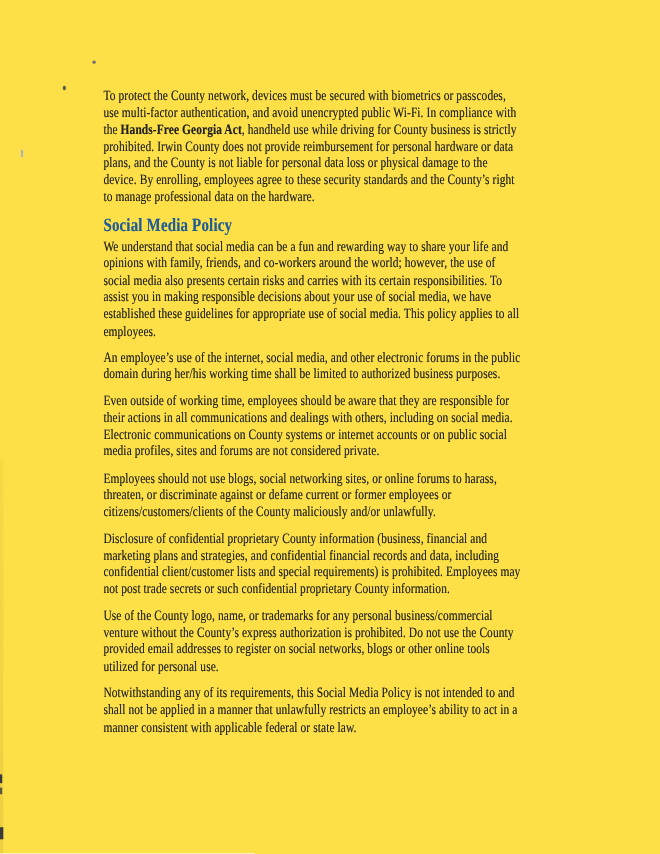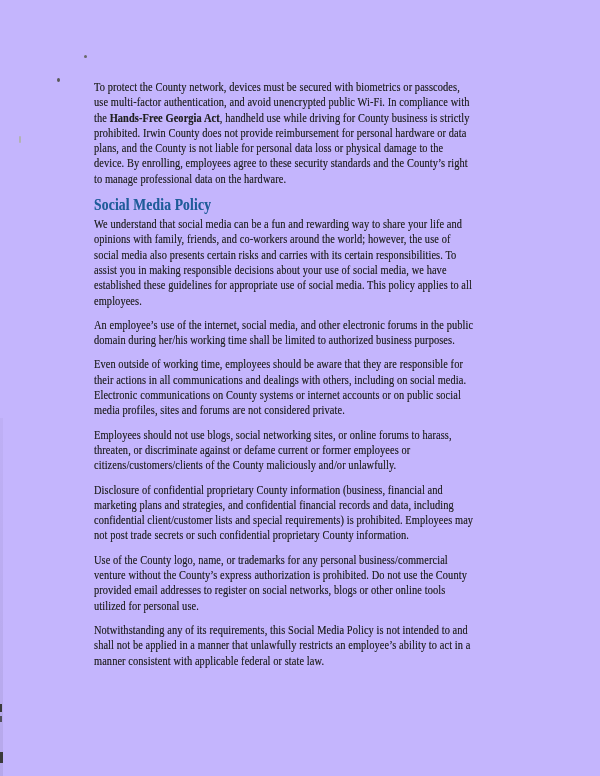--- a/index.html
+++ b/index.html
@@ -10,21 +10,21 @@
   body {
     width: 600px;
     height: 776px;
     position: relative;
     overflow: hidden;
     font-family: "Liberation Serif", serif;
   }
   .page {
     position: absolute;
     inset: 0;
-    background: #c4b5fd;
+    background: #fde047;
   }
   .content {
     position: absolute;
     left: 94px;
     top: 79px;
     width: 650px;
     transform: scaleX(0.80);
     transform-origin: 0 0;
     font-family: "Liberation Serif", serif;
     font-size: 13px;

